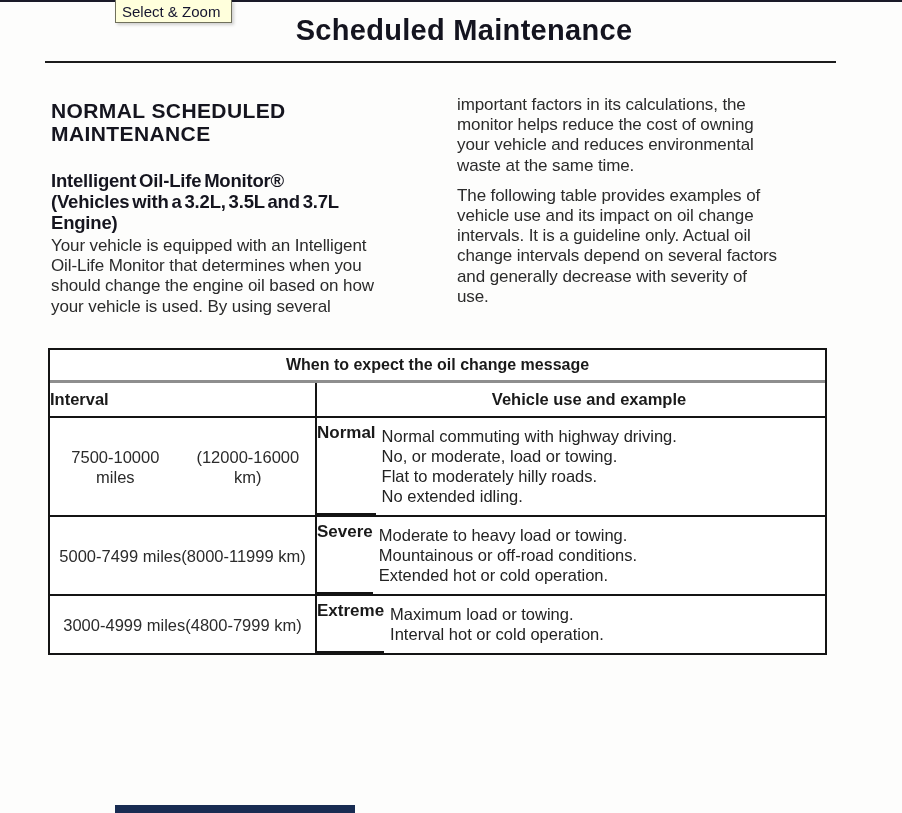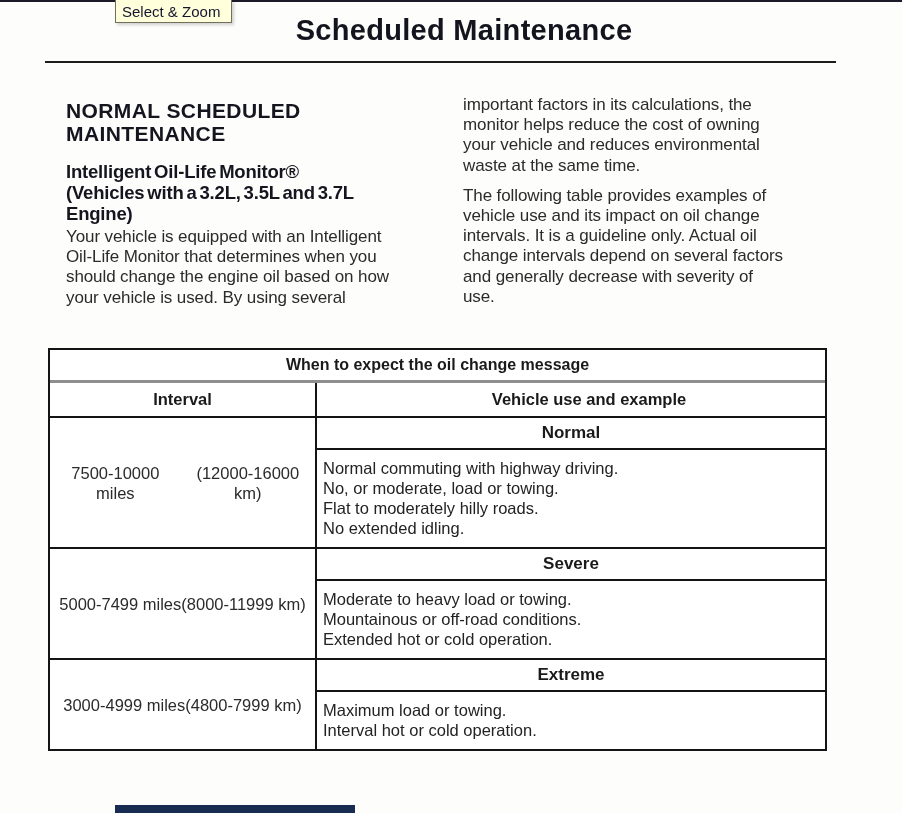--- a/index.html
+++ b/index.html
@@ -14,44 +14,44 @@
              box-shadow:2px 2px 3px rgba(0,0,0,0.18);
              display:flex; align-items:center; padding-left:6px;
              font-size:15px; color:#14142e; z-index:5; }
 
   .doc-title { position:absolute; left:0; top:14px; width:880px; text-align:center;
                font-size:29px; font-weight:bold; letter-spacing:0.3px; color:#14141f;padding-left:48px; }
 
   .title-rule { position:absolute; left:45px; top:61px; width:791px; height:2px; background:#1c1c1c; }
 
   .col { position:absolute; width:378px; }
-  .col-left  { left:66px;  top:99px; }
-  .col-right { left:457px; top:95px;margin-left:6px; }
+  .col-left  { left:51px;  top:99px; }
+  .col-right { left:457px; top:95px; }
 
   .h1 { font-size:21px; font-weight:bold; letter-spacing:0.4px; line-height:23px; color:#15151f; }
-  .h2 { margin-top:16px; font-size:18.5px; font-weight:bold; letter-spacing:-0.2px;
+  .h2 { margin-top:25px; font-size:18.5px; font-weight:bold; letter-spacing:-0.2px;
         word-spacing:-2px; line-height:21px; color:#15151f; }
   .body-text { font-size:17px; line-height:20.2px; color:#2b2b2b; letter-spacing:-0.1px; }
   .col-left .body-text { margin-top:3px; }
   .para2 { margin-top:10px; }
 
   .maint-table { position:absolute; left:48px; top:348px; width:779px;
                  border:2px solid #141414; background:#fff; color:#1a1a1a; }
   .t-title { line-height:30px; text-align:center; font-weight:bold; font-size:16px;
              border-bottom:3px solid #8e8e8e; }
   .t-cols { display:flex; border-bottom:2px solid #141414; }
   .t-col1 { width:267px; border-right:2px solid #141414; line-height:33px;
-            text-align:center; font-weight:bold; font-size:16.5px; }
+            text-align:left; font-weight:bold; font-size:16.5px; }
   .t-col2 { flex:1; line-height:33px; text-align:center; font-weight:bold; font-size:16.5px;padding-left:36px; }
   .t-group { display:flex; border-bottom:2px solid #141414; }
   .t-group:last-child { border-bottom:none; }
   .g-left { width:267px; border-right:2px solid #141414; display:flex; flex-direction:row;
             justify-content:center; align-items:center; text-align:center;
             font-size:16.5px; line-height:20px; color:#2b2b2b; }
-  .g-right { flex:1; display:flex; flex-direction:column; }
+  .g-right { flex:1; display:flex; flex-direction:row; }
   .g-cat { line-height:30px; text-align:center; font-weight:bold; font-size:17px;
            border-bottom:2px solid #141414; }
   .g-examples { padding:8px 8px 9px 6px; font-size:16.5px; line-height:20px; color:#232323; }
 
   .bottom-bar { position:absolute; left:115px; top:805px; width:240px; height:8px; background:#182c52; }
 </style>
 </head>
 <body>
 
 <div class="stage">

